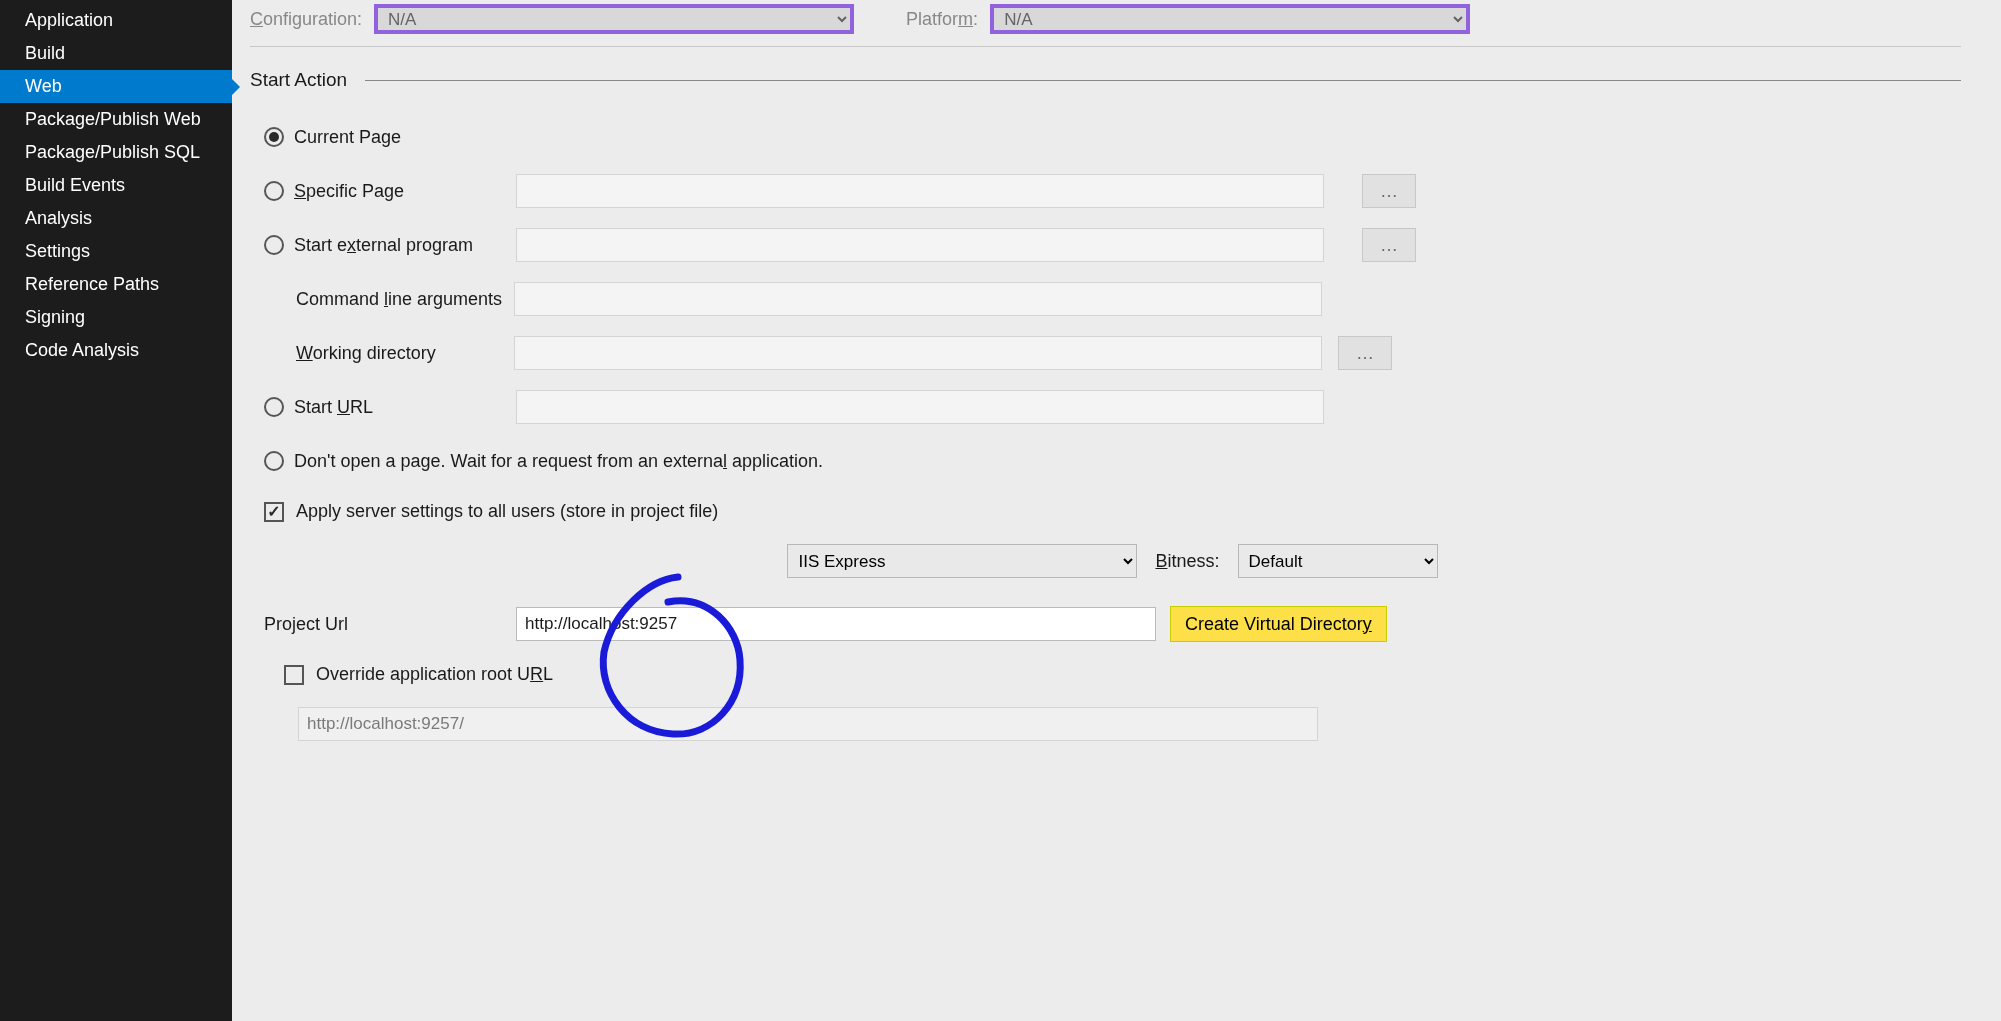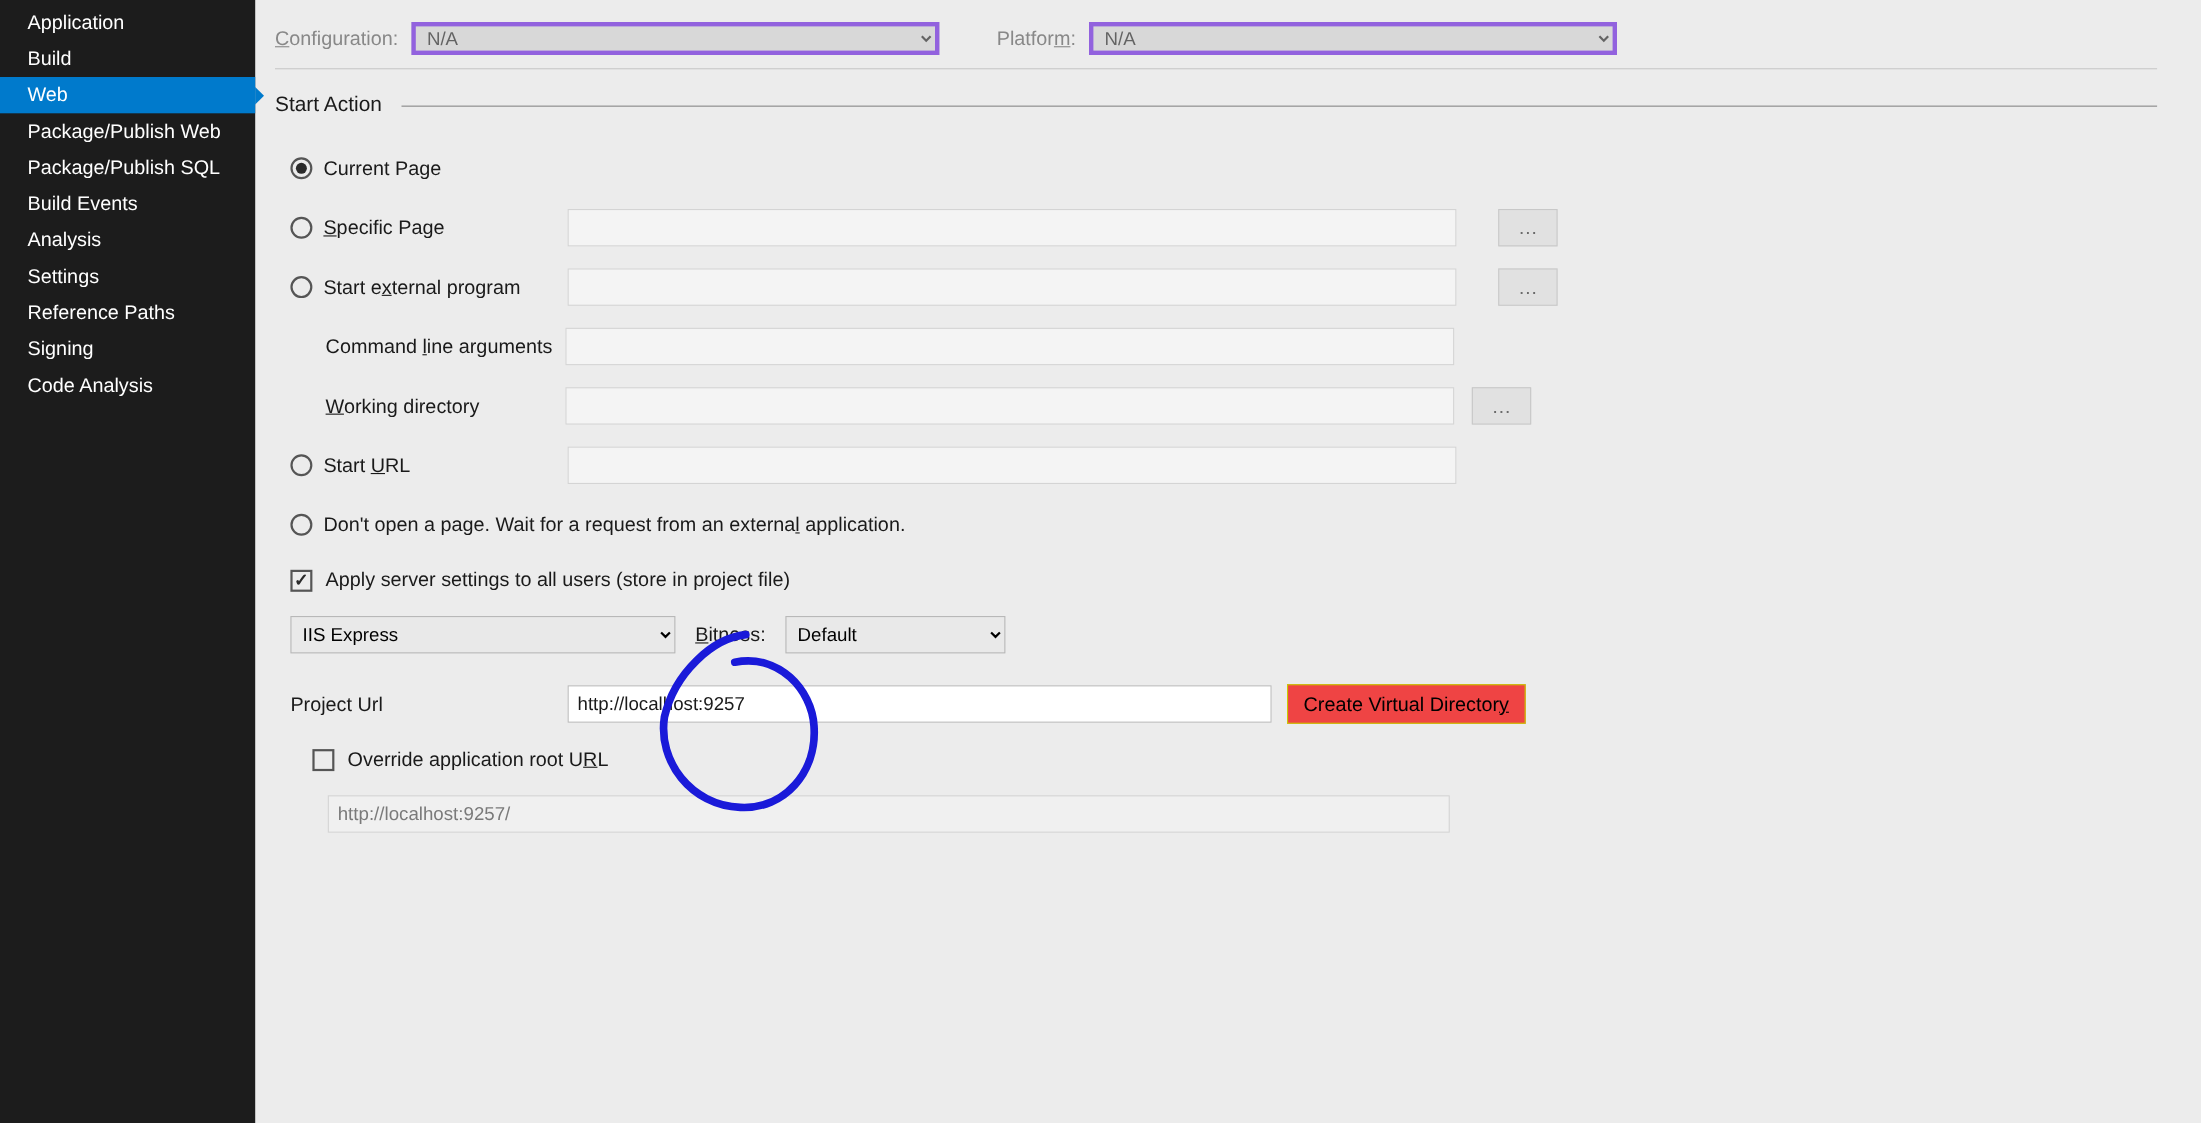--- a/index.html
+++ b/index.html
@@ -37,21 +37,21 @@
       right: -8px;
       top: 50%;
       transform: translateY(-50%);
       width: 0; height: 0;
       border-top: 8px solid transparent;
       border-bottom: 8px solid transparent;
       border-left: 8px solid #007acc;
     }
     .content {
       flex: 1;
-      padding: 16px 40px 0 18px;
+      padding: 0 40px 0 18px;
       position: relative;
     }
     .top-row {
       display: flex;
       align-items: center;
       gap: 12px;
       padding: 4px 0 12px 0;
       border-bottom: 1px solid #c8c8c8;
     }
     .top-row .tlabel {
@@ -163,20 +163,21 @@
       content: "✓";
       font-size: 16px;
       color: #2a2a2a;
       font-weight: bold;
     }
     .servers-row {
       display: flex;
       align-items: center;
       gap: 18px;
       margin: 0 0 28px 14px;
+      justify-content: center;
     }
     .select {
       background: #e9e9e9;
       border: 1px solid #b8b8b8;
       height: 34px;
       font-size: 17px;
       padding: 0 6px;
     }
     .sel-server { width: 350px; }
     .sel-bitness { width: 200px; }
@@ -189,21 +190,21 @@
     .cvd-btn {
       height: 36px;
       padding: 0 14px;
       background: #e8e8e8;
       border: 1px solid #b8b8b8;
       font-size: 18px;
       cursor: pointer;
       margin-left: 14px;
     }
     .cvd-btn.highlighted {
-      background: #ef4444;
+      background: #fde047;
       border-color: #c8cc00;
     }
     .under { text-decoration: underline; }
     .scribble {
       position: absolute;
       pointer-events: none;
     }
   </style>
 </head>
 <body>

